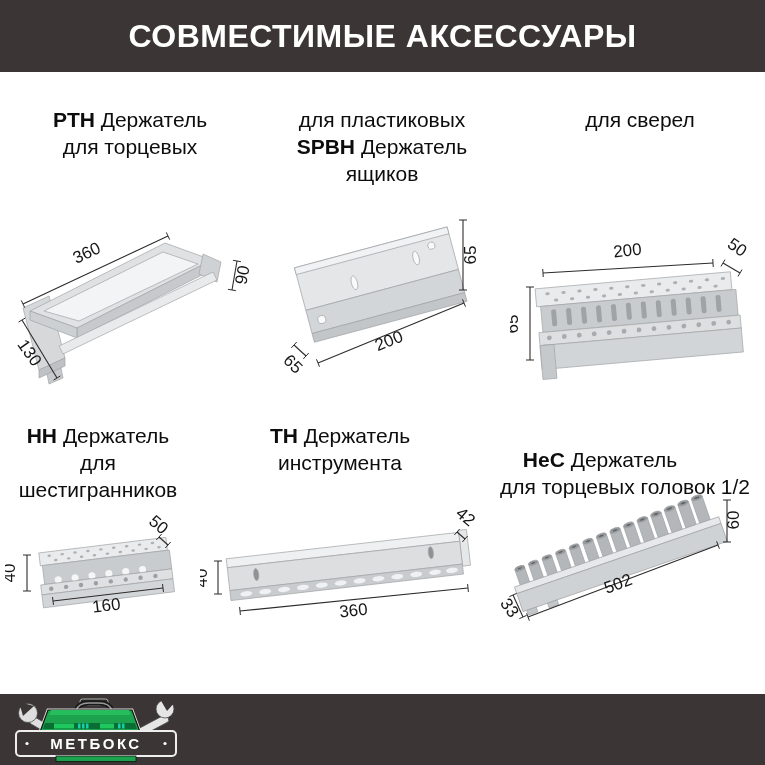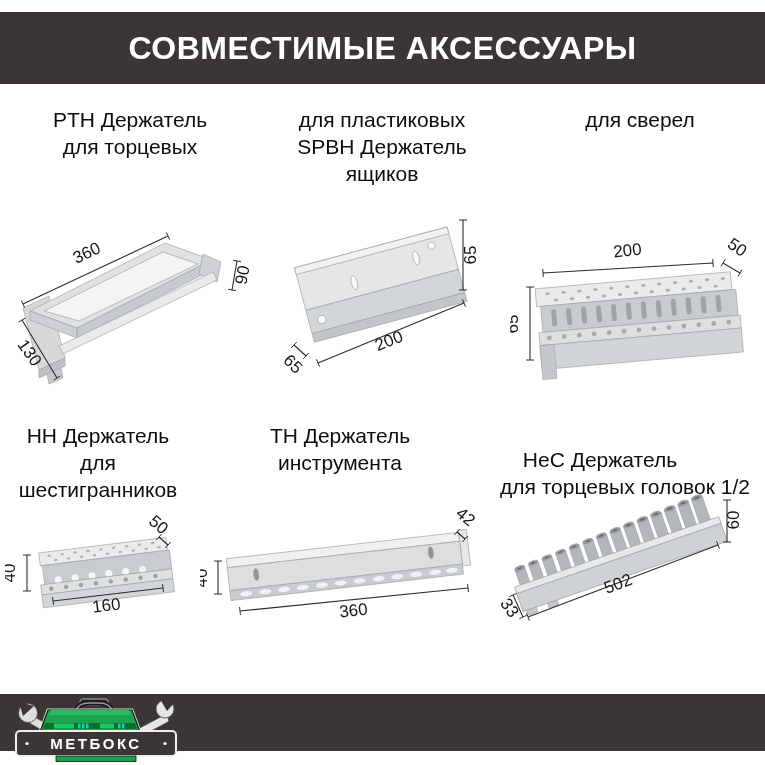--- a/index.html
+++ b/index.html
@@ -1,23 +1,23 @@
 <!DOCTYPE html>
 <html><head>
 <meta charset="utf-8">
 <style>
   *{margin:0;padding:0;box-sizing:border-box}
   html,body{width:765px;height:765px}
   body{position:relative;background:#ffffff;font-family:"Liberation Sans",sans-serif;overflow:hidden}
   .bar{position:absolute;left:0;width:765px;background:#3b3536}
-  #header-bar{top:12px;height:72px;display:flex;align-items:center;justify-content:center}
+  #header-bar{top:0;height:72px;display:flex;align-items:center;justify-content:center}
   #header-bar .title{color:#ffffff;font-size:32px;font-weight:bold;letter-spacing:.5px;white-space:nowrap}
-  #footer-bar{top:694px;height:57px}
+  #footer-bar{top:694px;height:71px}
   .heading{position:absolute;width:200px;text-align:center;font-size:21px;line-height:27px;color:#0d0d0d;white-space:nowrap}
-  .heading b{font-weight:normal}
+  .heading b{font-weight:bold}
   .cell{position:absolute}
   .cell svg{display:block;width:100%;height:100%}
   .dim{font-size:17px;fill:#161616;font-family:"Liberation Sans",sans-serif}
   .dim-line{stroke:#2e2b2b;stroke-width:1.1}
   .prod{stroke:#a2a5a7;stroke-width:.7}
 </style>
 </head>
 <body>
 
 <div class="bar" id="header-bar">

